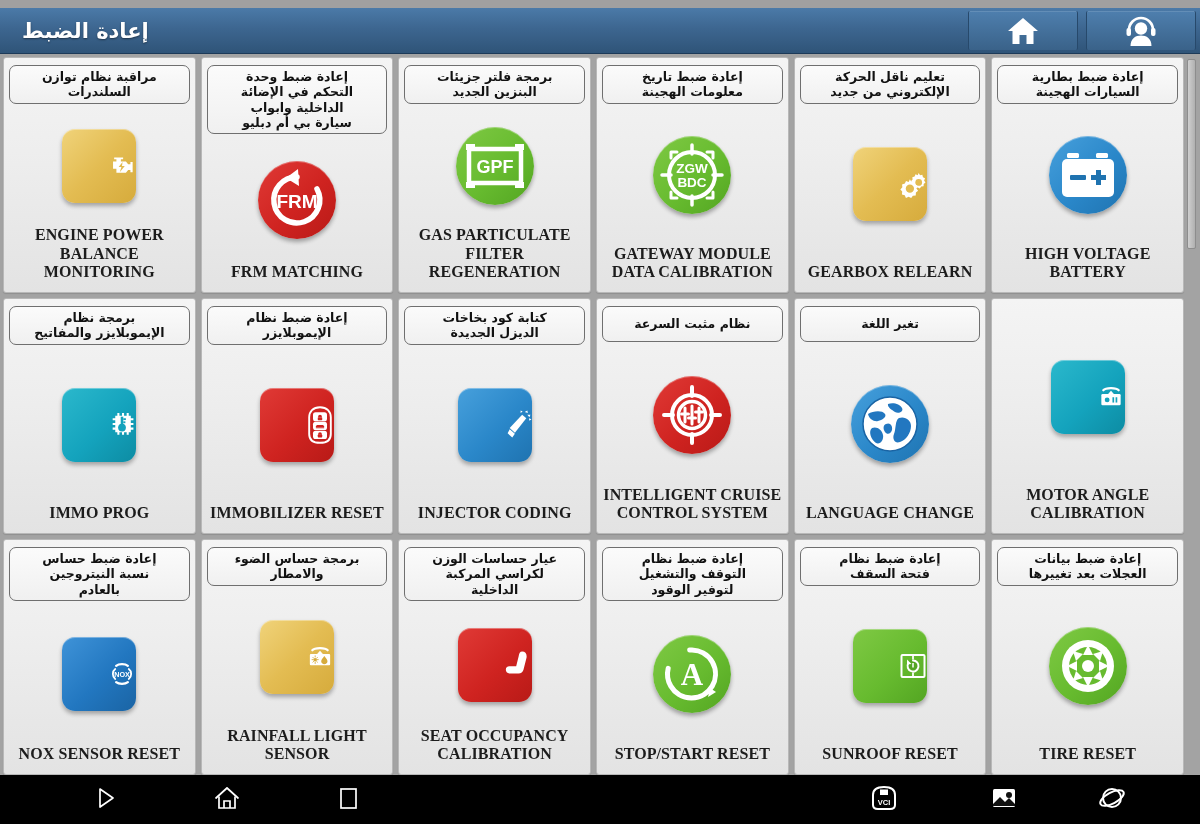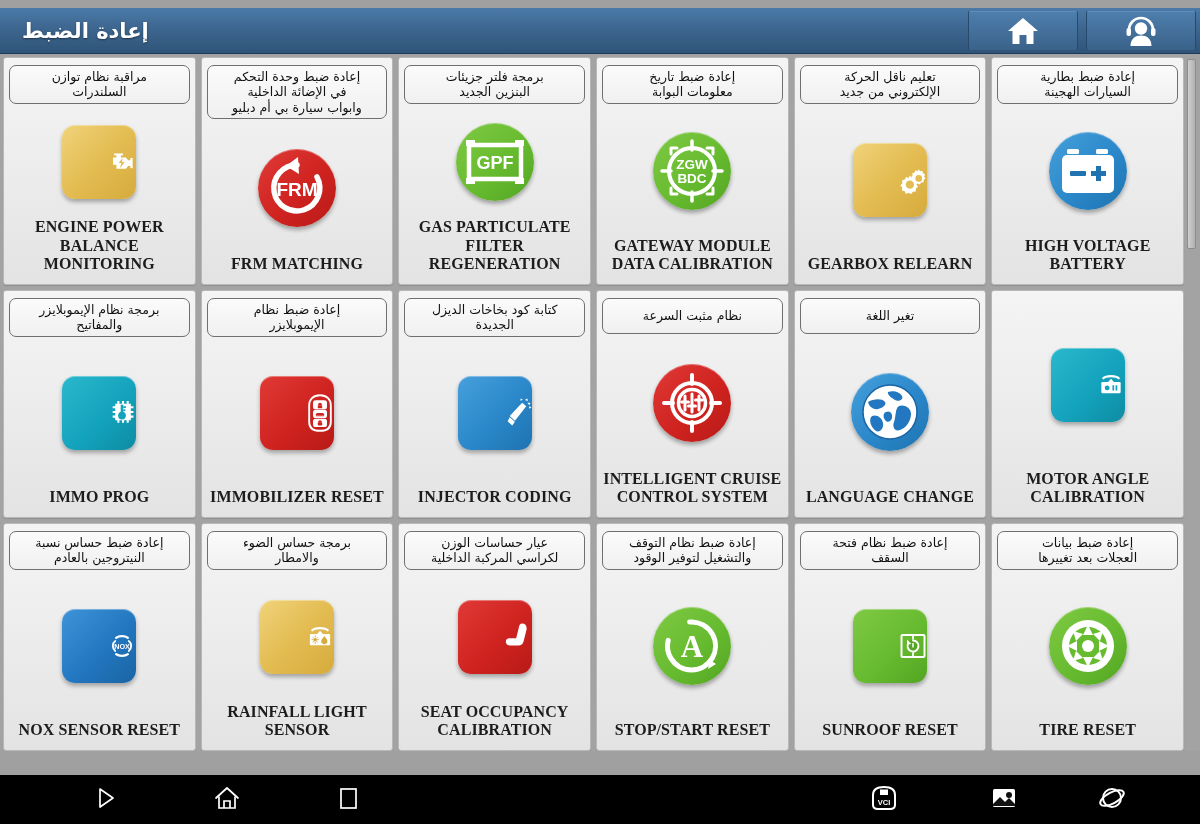--- a/index.html
+++ b/index.html
@@ -62,21 +62,21 @@
   }
   .tile-ar {
     width: 100%;
     min-height: 36px;
     border: 1px solid #6f6f6f;
     border-radius: 7px;
     background: linear-gradient(to bottom, #fbfbfb, #f0f0f0);
     display: flex; align-items: center; justify-content: center;
     text-align: center; direction: rtl;
     font-family: "DejaVu Sans", sans-serif;
-    font-size: 12.5px; font-weight: normal; color: #111;
+    font-size: 12.5px; font-weight: bold; color: #111;
     line-height: 1.22; padding: 3px 23px;
   }
   .tile-icon {
     flex: 1 1 auto;
     display: flex; align-items: center; justify-content: center;
     width: 100%; padding: 4px 0 2px 0; text-align: center;
   }
   .tile-label {
     font-family: "Liberation Serif", serif;
     font-size: 16px; font-weight: bold; color: #1c1c1c;
@@ -120,21 +120,21 @@
   .scroll-thumb {
     position: absolute; left: 1px; width: 9px;
     top: 2px; height: 190px;
     background: linear-gradient(to right,#cfcfcf,#b0b0b0);
     border: 1px solid #8d8d8d; border-radius: 2px;
   }
 
   
   .navbar {
     height: 49px; flex: 0 0 49px; background: #000;
-    display: flex; align-items: center; position: relative; margin-top: 24px;
+    display: flex; align-items: center; position: relative;
   }
   .nav-btn {
     position: absolute; top: 0; height: 49px; width: 60px;
     display: flex; align-items: center; justify-content: center; cursor: pointer;
   }
 </style>
 </head>
 <body>
 
 <div id="app">
@@ -200,21 +200,21 @@
                 <rect x="51" y="2" width="9" height="6" fill="#ffffff"></rect>
       <rect x="2" y="40" width="9" height="6" fill="#ffffff"></rect>
                 <rect x="51" y="40" width="9" height="6" fill="#ffffff"></rect>
       <text x="31" y="31" font-family="Liberation Sans, sans-serif" font-size="18" font-weight="bold" fill="#ffffff" text-anchor="middle">GPF</text>
               </svg>
             </div>
           </div>
           <div class="tile-label">GAS PARTICULATE FILTER REGENERATION</div>
         </div>
         <div class="tile">
-          <div class="tile-ar">إعادة ضبط تاريخ معلومات البوابة</div>
+          <div class="tile-ar">إعادة ضبط تاريخ معلومات الهجينة</div>
           <div class="tile-icon">
             <div class="circ c-green">
               <svg width="66" height="66" viewBox="0 0 66 66">
       <circle cx="33" cy="33" r="23" fill="none" stroke="#ffffff" stroke-width="4"></circle>
       <path d="M33 3 L33 12 M33 54 L33 63 M3 33 L12 33 M54 33 L63 33" stroke="#ffffff" stroke-width="3.5" stroke-linecap="round"></path>
       <path d="M12 10 L18 10 M12 10 L12 16 M54 10 L48 10 M54 10 L54 16 M12 56 L18 56 M12 56 L12 50 M54 56 L48 56 M54 56 L54 50" stroke="#ffffff" stroke-width="3" stroke-linecap="round"></path>
       <text x="33" y="31" font-family="Liberation Sans, sans-serif" font-size="13.5" font-weight="bold" fill="#ffffff" text-anchor="middle">ZGW</text>
       <text x="33" y="45" font-family="Liberation Sans, sans-serif" font-size="13.5" font-weight="bold" fill="#ffffff" text-anchor="middle">BDC</text>
               </svg>
             </div>

